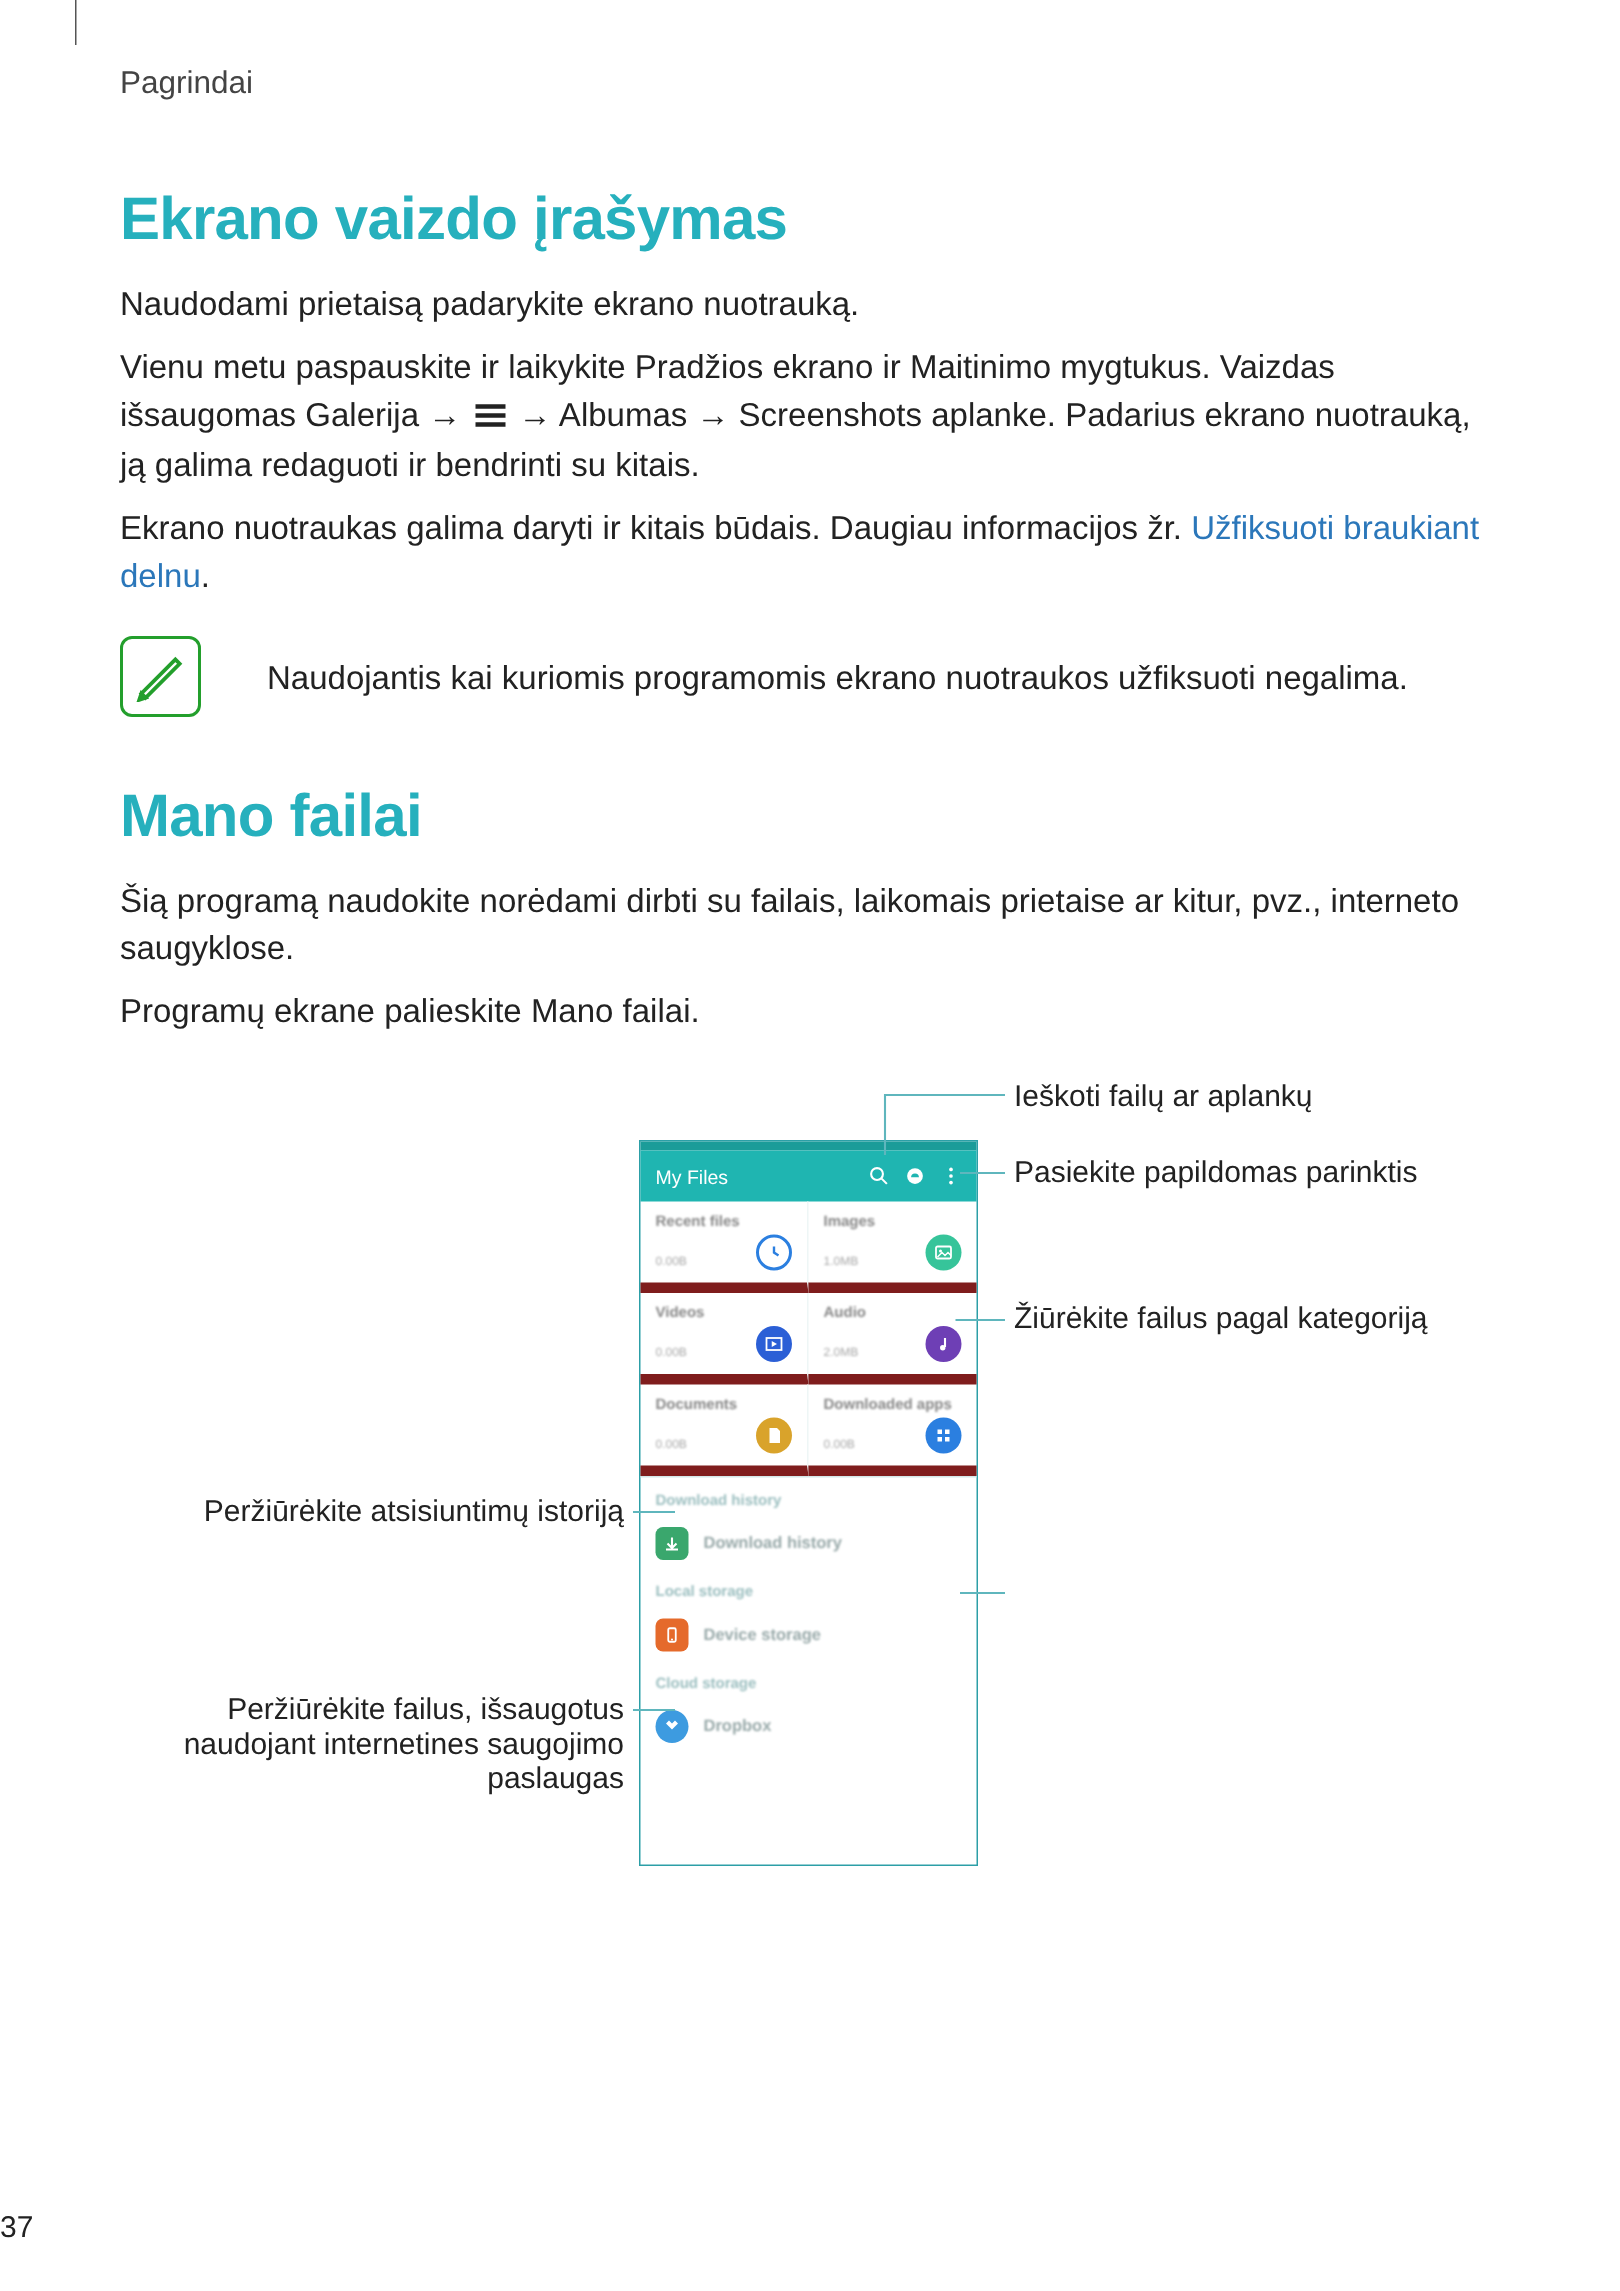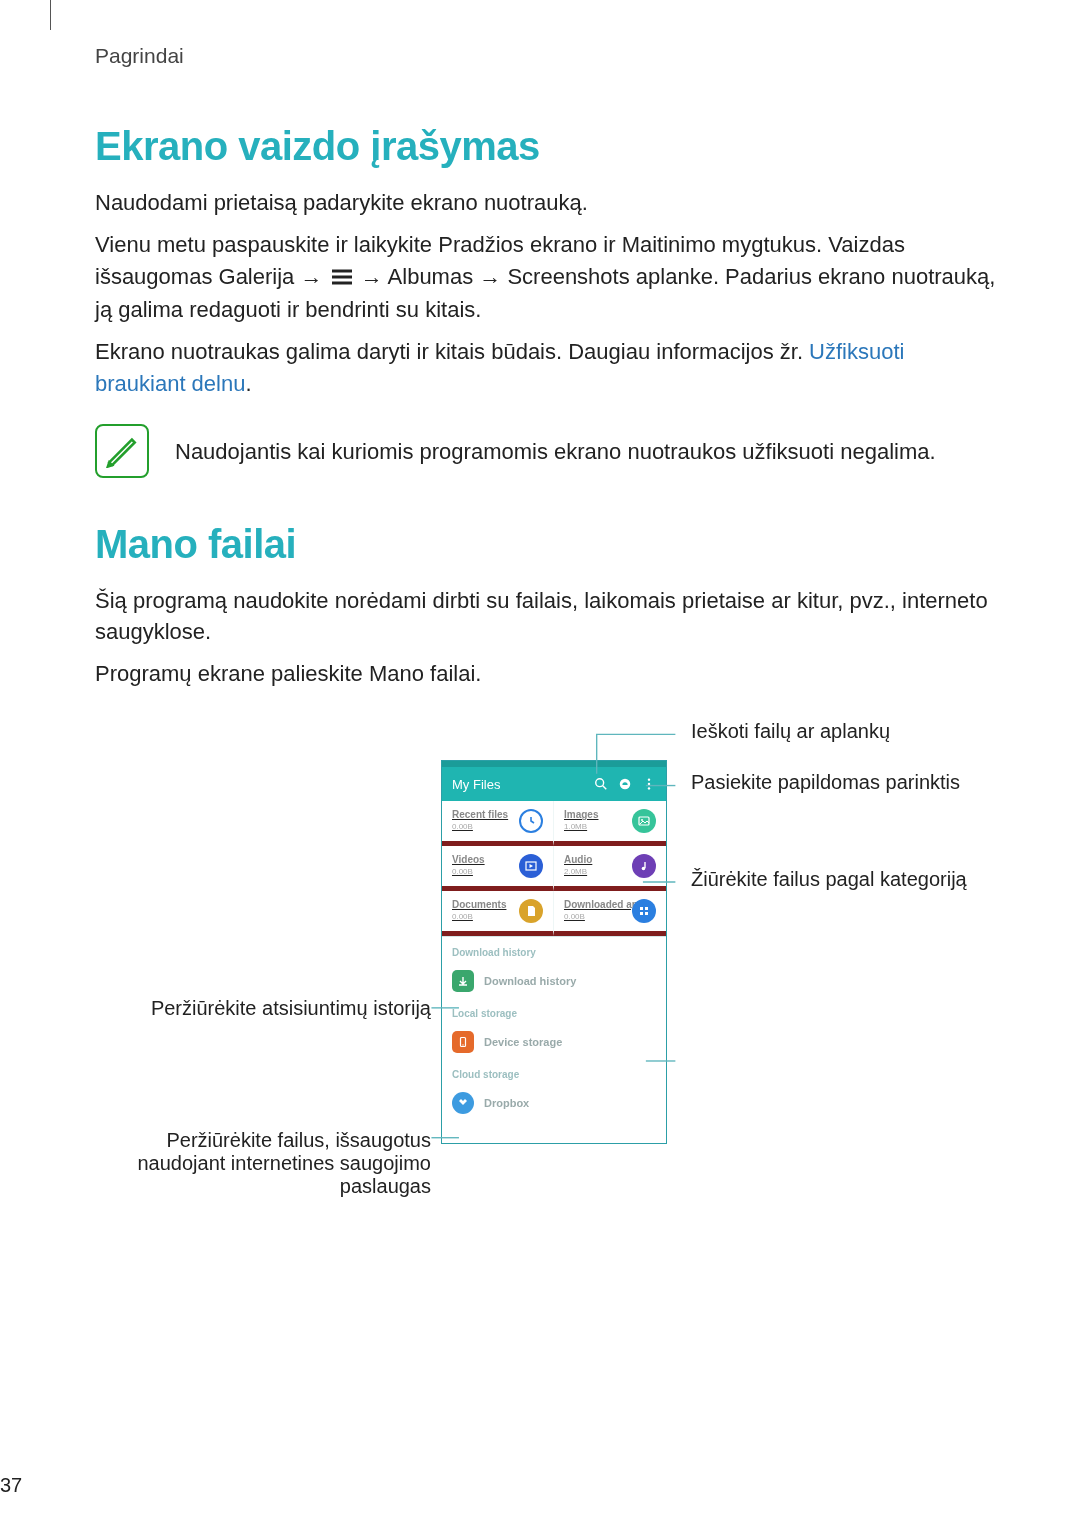--- a/index.html
+++ b/index.html
@@ -9,46 +9,46 @@
     height: 1527px;
     background: #fff;
     position: relative;
     color: #222;
   }
   .vrule {
     position: absolute;
     left: 50px; top: 0; width: 1px; height: 30px;
     background: #555;
   }
-  .page { padding: 44px 80px 0 80px; margin-left: 15px; }
+  .page { padding: 44px 80px 0 80px; }
   .breadcrumb { font-size: 21px; color: #444; margin-bottom: 56px; }
   .heading {
     font-size: 40px; font-weight: bold; color: #26b0bd;
     margin-top: 18px; margin-bottom: 18px;
     letter-spacing: -0.5px;
   }
   .para { font-size: 22px; line-height: 1.45; color: #222; margin-bottom: 10px; }
   .para span.bold { font-weight: normal; }
   .menu-icon { display: inline-block; vertical-align: middle; padding: 0 2px; }
   .link { color: #2b77ba; }
-  .note-row { display: flex; align-items: flex-start; gap: 26px; margin: 24px 0 44px 0; }
+  .note-row { display: flex; align-items: flex-start; gap: 44px; margin: 24px 0 44px 0; }
   .note-icon {
     width: 54px; height: 54px; border: 2px solid #239f2c; border-radius: 8px;
     display: flex; align-items: center; justify-content: center;
   }
   .note-icon svg { width: 34px; height: 34px; }
   .note-text { font-size: 22px; line-height: 1.45; padding-top: 12px; }
 
   
   .figure-wrap { position: relative; width: 100%; height: 560px; margin-top: 30px; }
 
   .phone {
     position: absolute;
     left: 346px; top: 40px;
-    width: 226px; height: 384px;
+    width: 226px; height: 484px;
     background: #fff;
     border: 1.5px solid #2c9fa7;
     display: flex; flex-direction: column;
     font-family: Arial, sans-serif;
   }
   .titlebar {
     background: #1fb5b1; color: #fff;
     height: 34px; display: flex; align-items: center;
     padding: 0 10px; gap: 10px;
     font-size: 13px;
@@ -58,24 +58,23 @@
   .status-strip { height: 6px; background: #1b9c99; }
 
   .grid {
     display: grid;
     grid-template-columns: 1fr 1fr;
     border-bottom: 1px solid #d3e7e8;
   }
   .tile {
     filter: blur(0.3px);
     padding: 8px 10px 10px 10px;
-    display: flex; flex-direction: column; gap: 2px;
+    display: flex; flex-direction: column; gap: 16px;
     position: relative;
-    border-bottom: 5px solid #7f1d1d;
-    text-decoration: underline;
+    border-bottom: 7px solid #7f1d1d;
   }
   .tile:nth-child(odd) { border-right: 1px solid #eef6f6; }
   .t-label { font-size: 10px; color: #888; font-weight: bold; filter: blur(0.6px); }
   .t-sub { font-size: 8px; color: #aaa; filter: blur(0.6px); }
   .t-icon {
     position: absolute; right: 10px; bottom: 8px;
     width: 24px; height: 24px; border-radius: 50%;
     display: flex; align-items: center; justify-content: center;
   }
   .t-icon.ring { border: 2px solid; background: #fff; }

